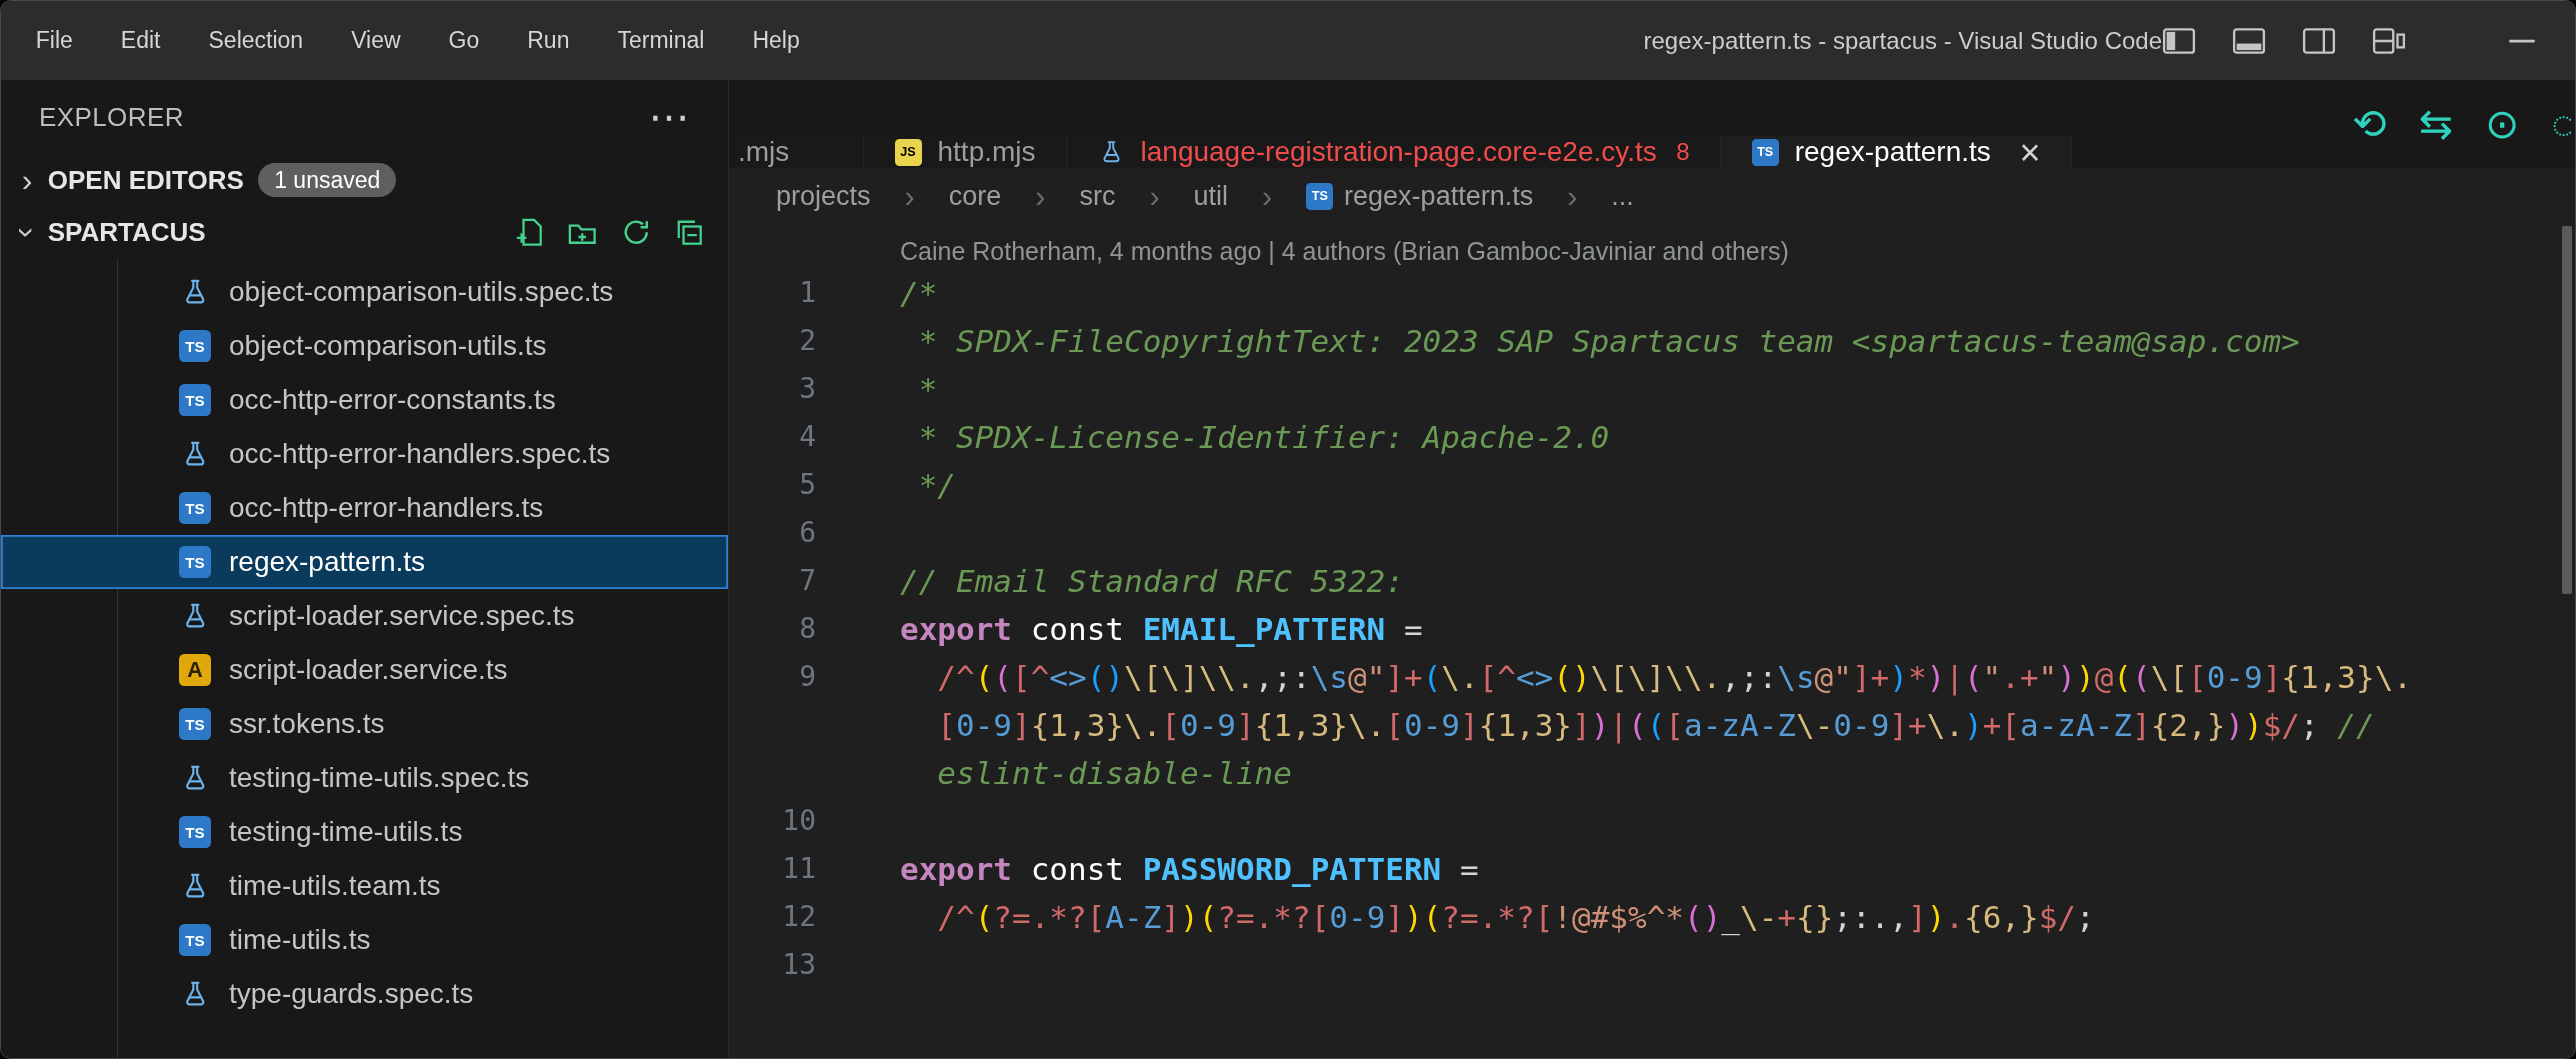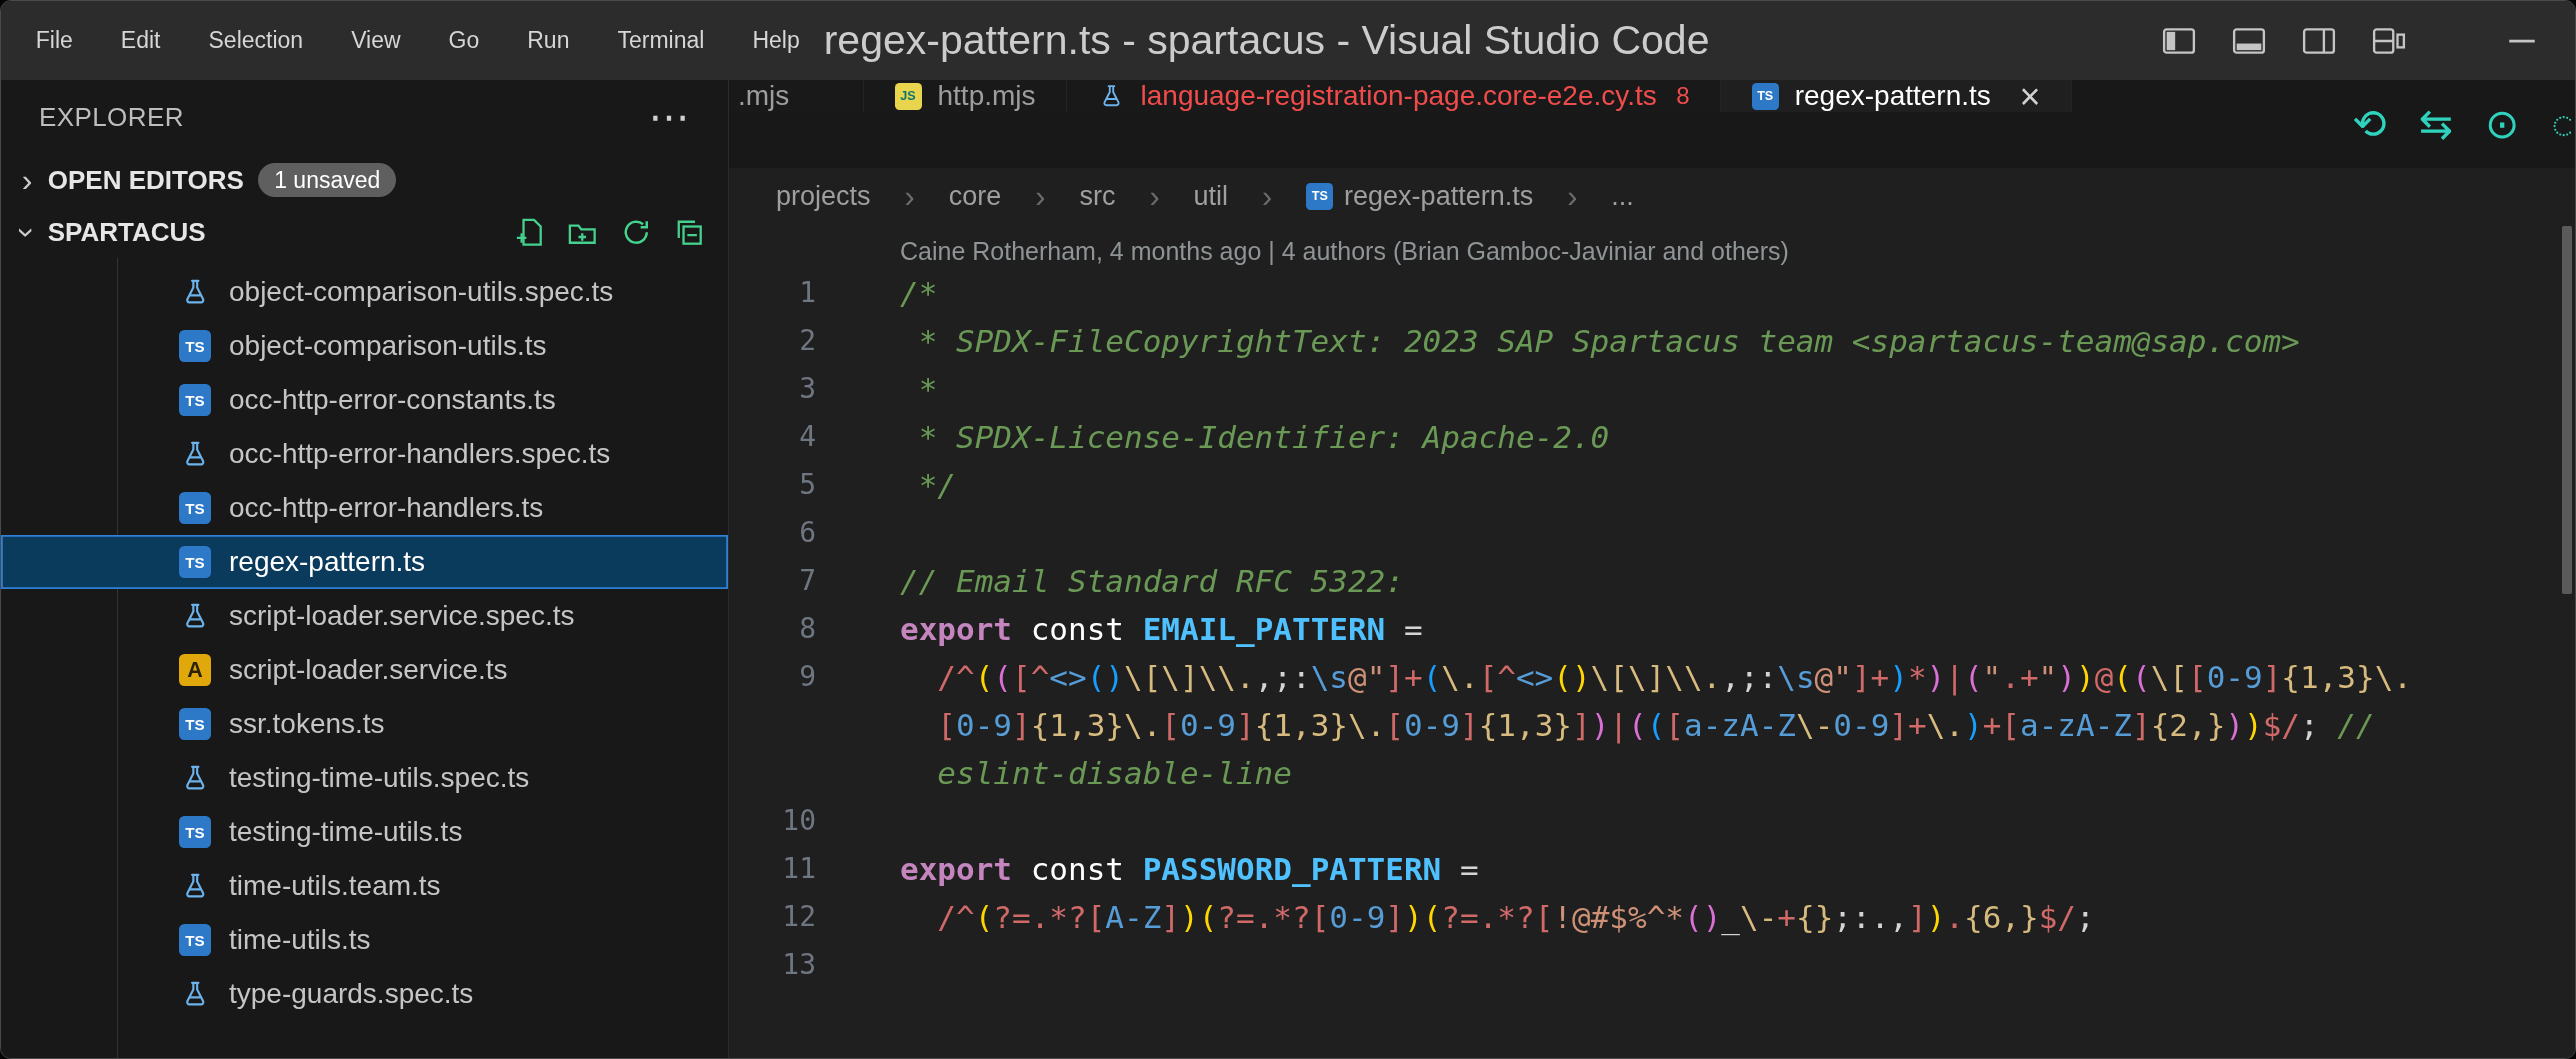--- a/index.html
+++ b/index.html
@@ -6,21 +6,21 @@
   *{box-sizing:border-box;}
   .window{
     width:2576px;height:1059px;border:1.8px solid #4a4a4a;border-radius:10.8px;
     overflow:hidden;display:flex;flex-direction:column;background:#1f1f1f;
     font-family:"Liberation Sans",sans-serif;color:#cccccc;
   }
   
   .titlebar{height:79px;background:#2c2c2c;display:flex;align-items:center;flex-shrink:0;}
   .menubar{display:flex;align-items:center;padding-left:10.8px;flex:none;}
   .menu-item{padding:0 24px;font-size:23px;color:#d6d6d6;cursor:default;}
-  .win-title{flex:1;min-width:0;text-align:left;font-size:41px;color:#cccccc;white-space:nowrap;overflow:hidden;}
+  .win-title{flex:1;min-width:0;text-align:right;font-size:24px;color:#cccccc;white-space:nowrap;overflow:hidden;}
   .controls{flex:none;display:flex;align-items:center;gap:36px;padding-right:36px;}
   .ctl{width:34px;height:34px;display:flex;align-items:center;justify-content:center;}
   .ctl svg{width:34px;height:34px;display:block;}
   .ctl.minimize{margin-left:63px;}
   
   .main{flex:1;display:flex;min-height:0;}
   
   .sidebar{width:728px;background:#181818;border-right:0.9px solid #2b2b2b;flex-shrink:0;display:flex;flex-direction:column;overflow:hidden;}
   .sb-header{height:74px;display:flex;align-items:center;justify-content:space-between;padding:0 38px;font-size:26px;letter-spacing:0.4px;color:#bdbdbd;flex-shrink:0;}
   .sb-more{font-size:41px;color:#d0d0d0;line-height:18px;}
@@ -30,29 +30,29 @@
   .badge{background:#5f5f5f;color:#ffffff;font-weight:normal;font-size:23px;padding:3.6px 16px;border-radius:20px;margin-left:14.4px;}
   .sb-actions{margin-left:auto;display:flex;align-items:center;gap:23px;color:#45d18e;padding-right:10.8px;}
   .sb-actions svg{width:30.5px;height:30.5px;display:block;}
   .tree{flex:1;position:relative;padding-top:7.2px;overflow:hidden;}
   .tree::before{content:"";position:absolute;left:116px;top:0;bottom:0;width:0.9px;background:#333333;}
   .tree-row{height:54px;display:flex;align-items:center;gap:18px;padding-left:178px;font-size:28px;color:#c5c5c5;position:relative;}
   .tree-row.selected{background:#0a3a5c;box-shadow:inset 0 0 0 1.8px #2f81d7;color:#ffffff;}
   
   .fi{width:32px;height:32px;display:flex;align-items:center;justify-content:center;border-radius:5.4px;font-size:15.2px;font-weight:bold;flex-shrink:0;font-family:"Liberation Sans",sans-serif;}
   .fi-ts{background:#2d79c7;color:#ffffff;}
-  .fi-js{background:#e8d44d;color:#0f766e;}
+  .fi-js{background:#e8d44d;color:#000000;}
   .fi-ng{background:#e0a80b;color:#2b2300;font-size:21.5px;}
   .fi-spec{background:transparent;color:#6cb2eb;}
   .fi-spec svg{width:30.5px;height:30.5px;}
   .fi.small{width:27px;height:27px;font-size:12.6px;border-radius:4.5px;}
   
   .editor-col{flex:1;display:flex;flex-direction:column;min-width:0;background:#1f1f1f;}
   .tabbar{height:88px;background:#181818;display:flex;align-items:stretch;flex-shrink:0;overflow:hidden;}
-  .tabs-strip{display:flex;align-items:flex-start;}
+  .tabs-strip{display:flex;align-items:flex-end;}
   .tab{display:flex;align-items:center;gap:16px;padding:0 30.5px;font-size:28px;color:#9d9d9d;background:#191919;border-right:0.9px solid #242424;white-space:nowrap;}
   .tab.partial{width:135px;padding:0 14.4px 0 9px;overflow:hidden;}
   .tab.active{background:#1f1f1f;color:#ffffff;}
   .tab.error .tab-label{color:#f14c4c;}
   .tab-badge{color:#f14c4c;font-size:24px;margin-left:3.6px;}
   .tab-close{font-size:36px;color:#d0d0d0;margin-left:12.6px;line-height:27px;}
   .tab-actions{margin-left:auto;display:flex;align-items:center;gap:32px;padding:0 3.6px 0 25px;color:#2fd3bd;font-size:41px;overflow:hidden;flex-shrink:1;}
   .tab-action{line-height:41px;}
   .tab-action.clipped{width:20px;overflow:hidden;}
   

